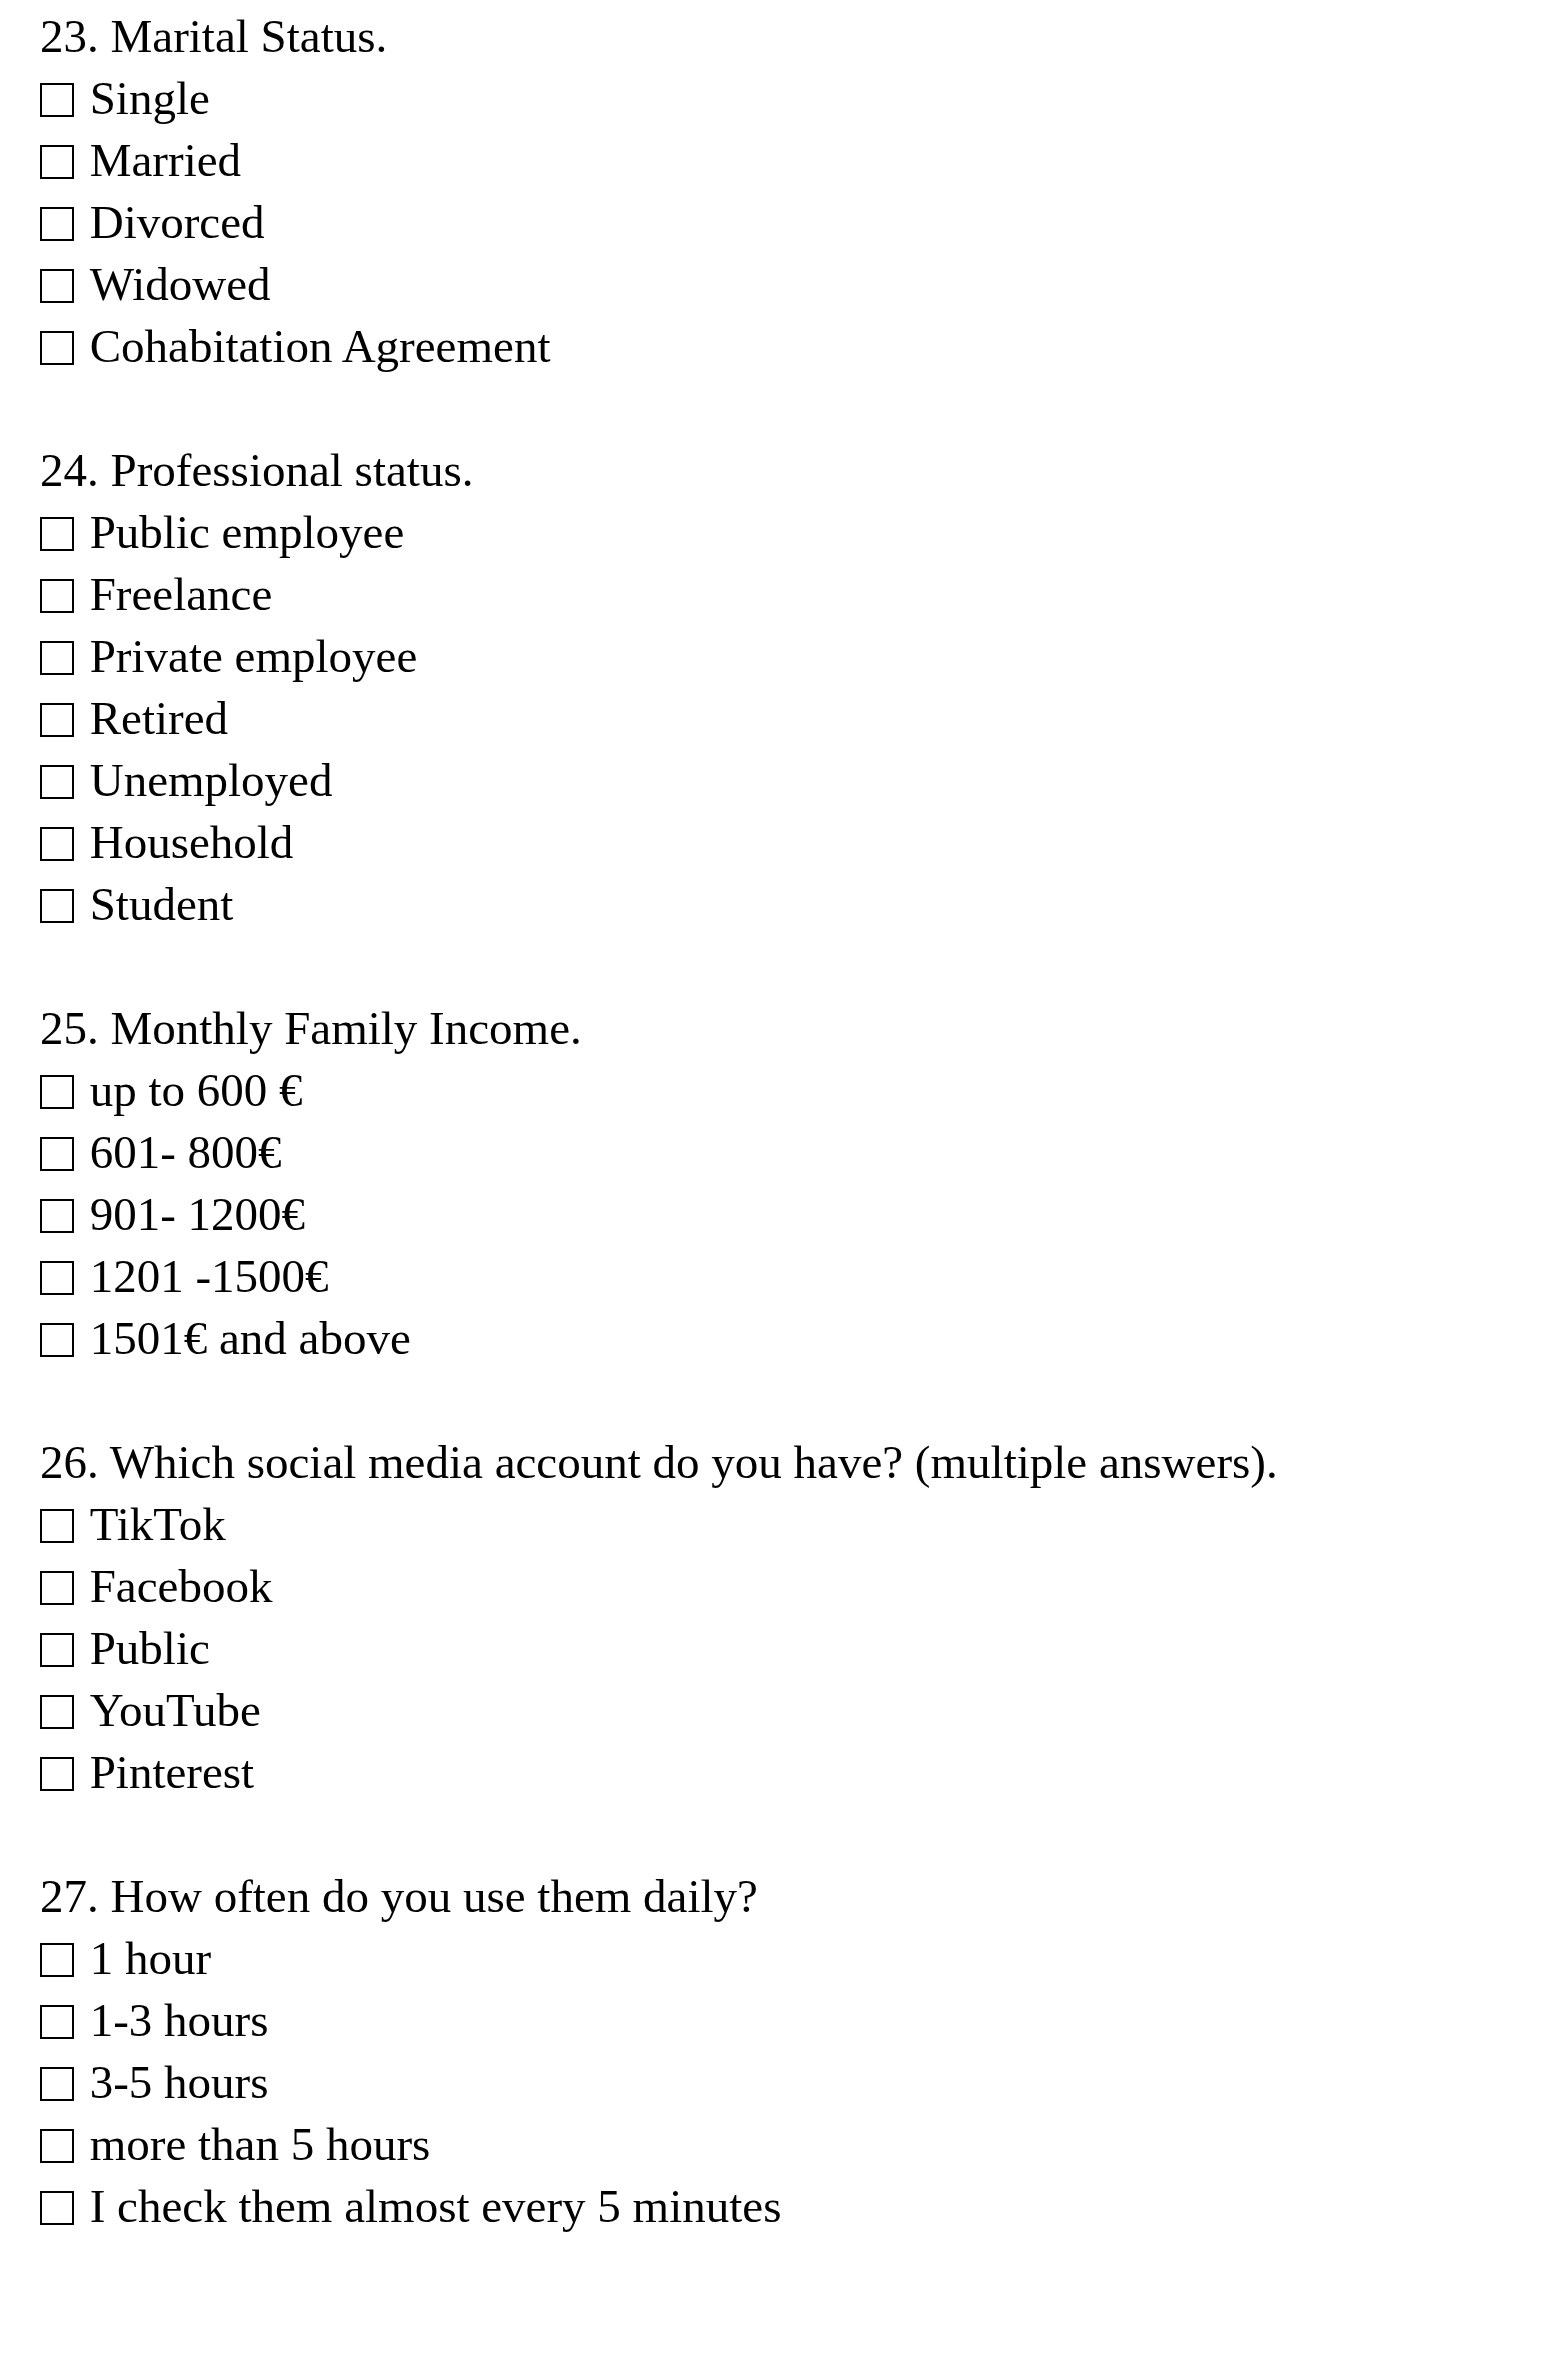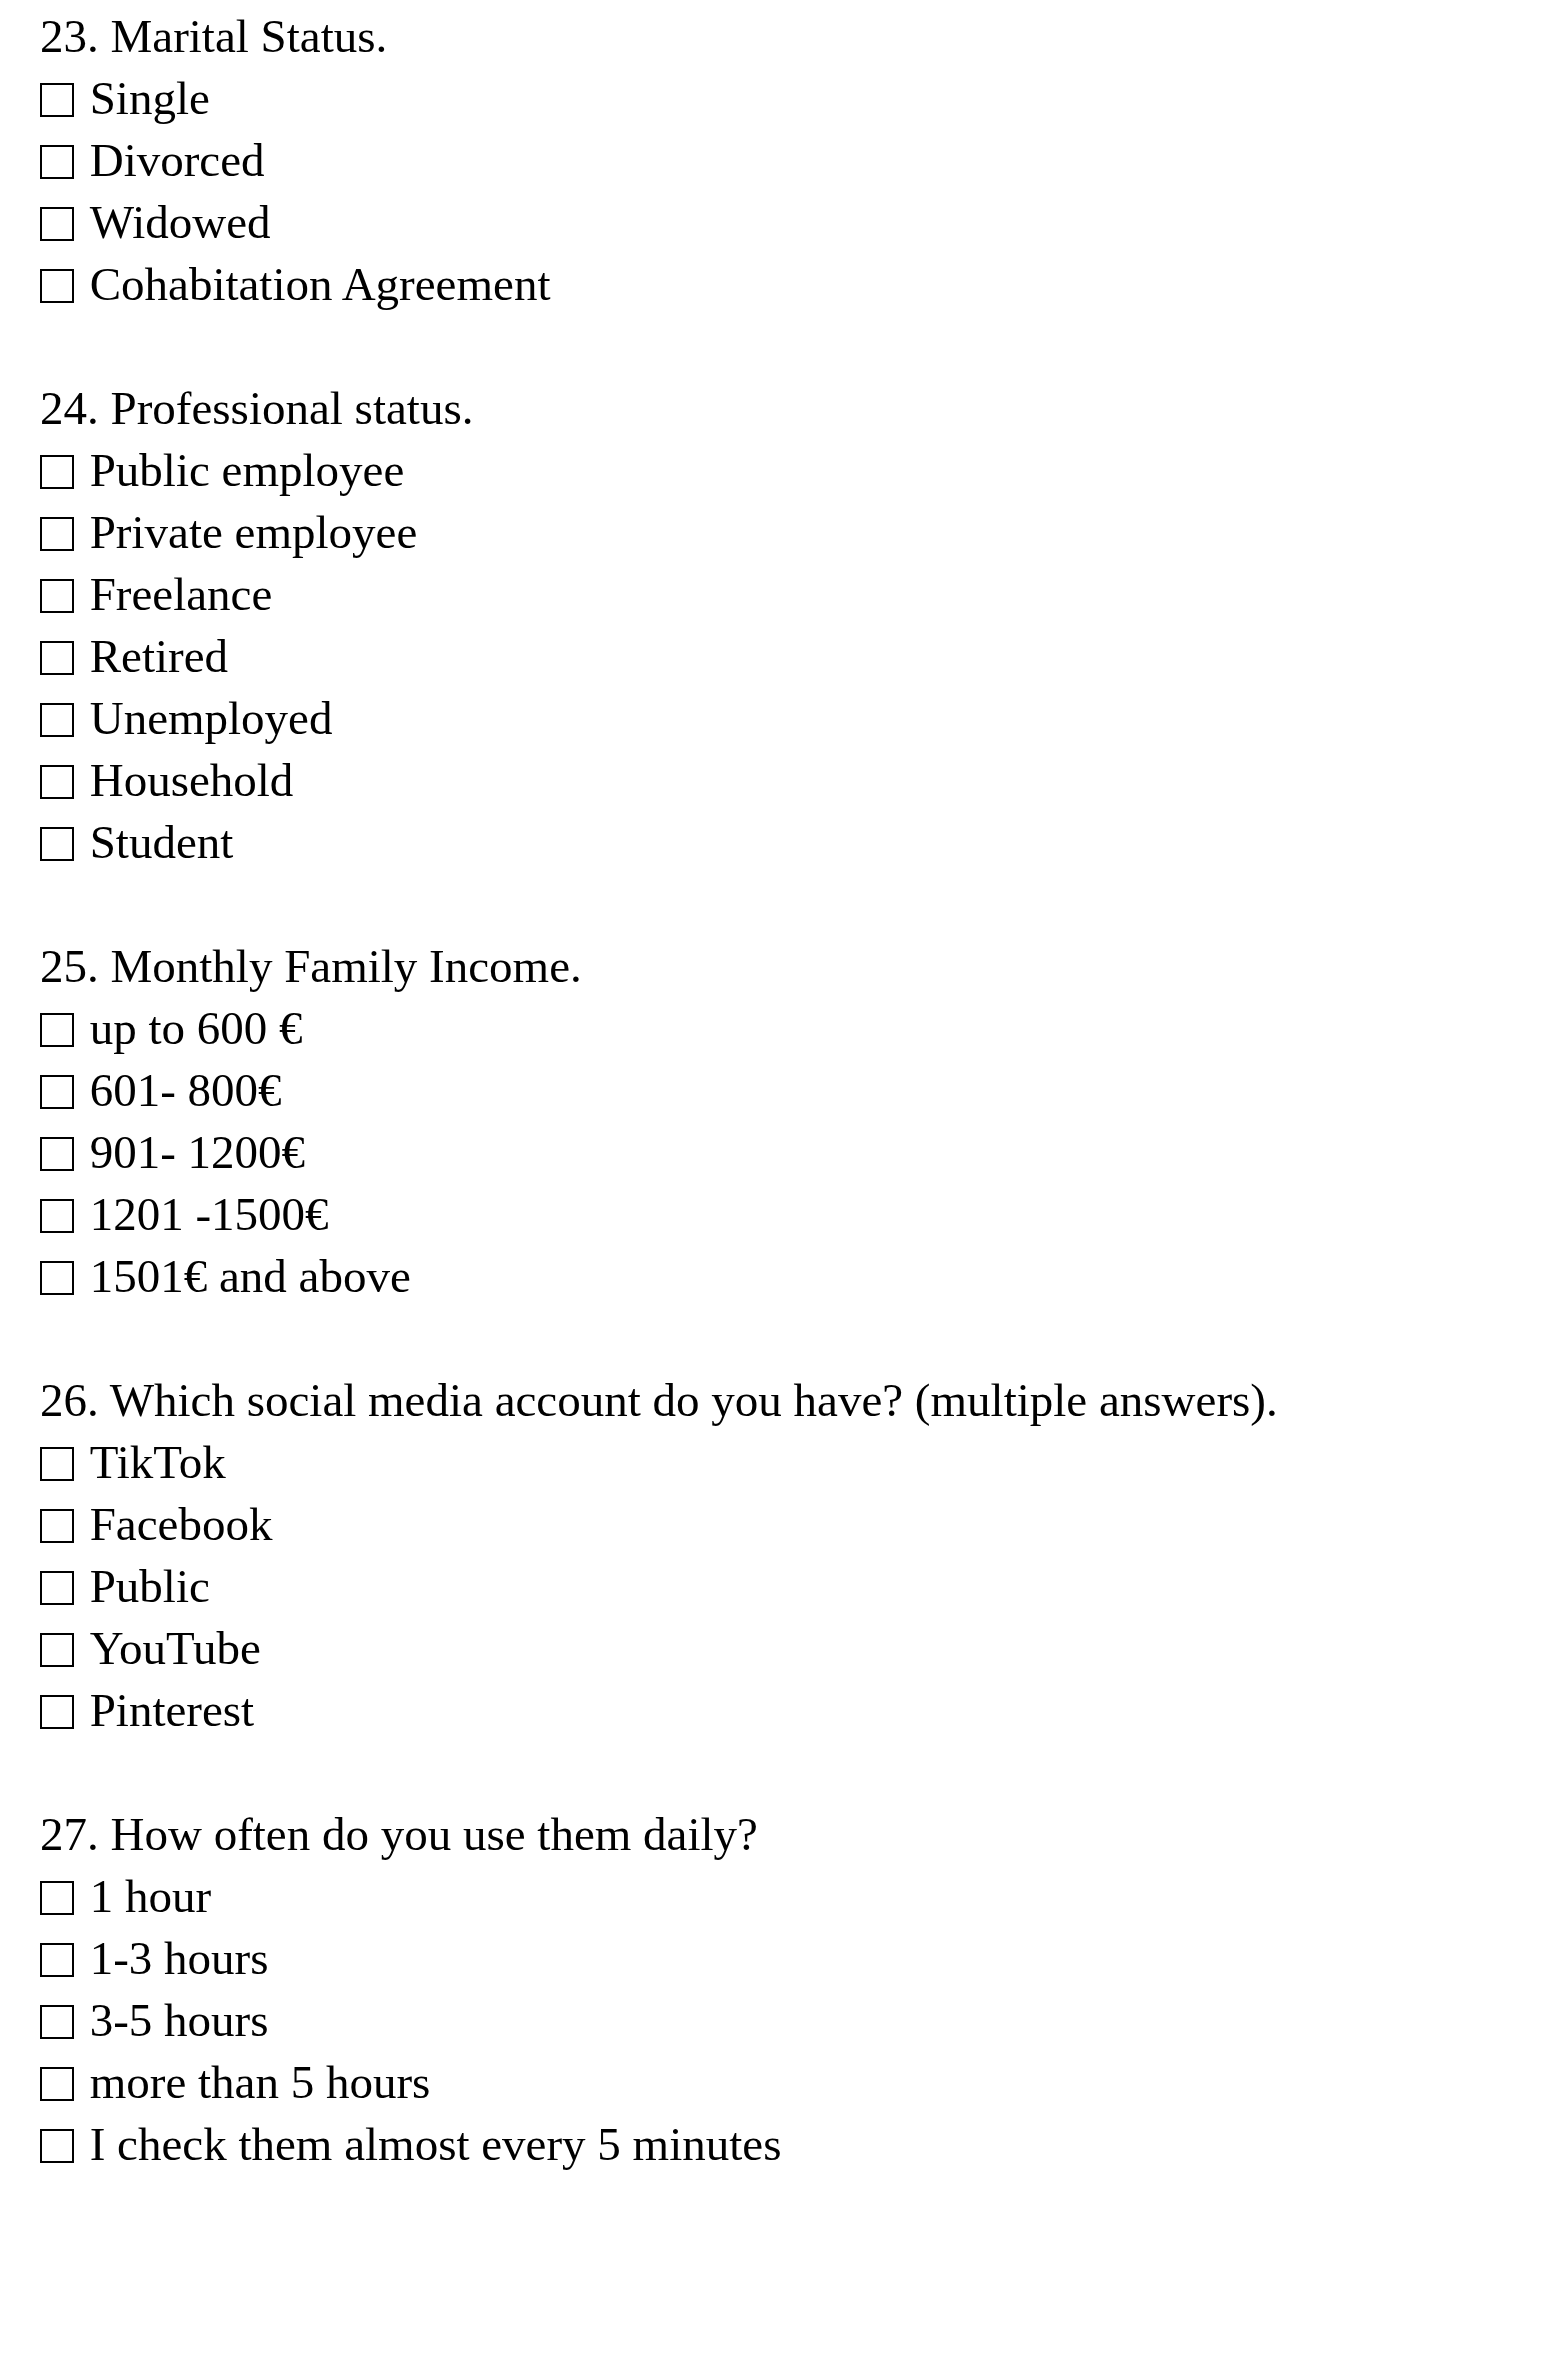--- a/index.html
+++ b/index.html
@@ -46,40 +46,43 @@
 <body>
 
 <div class="page">
 
   <section class="question">
     <div class="line">23. Marital Status.</div>
     <div class="line">
       <span class="checkbox"></span><span>Single</span>
     </div>
     <div class="line">
+      <span class="checkbox"></span><span>Married</span>
+    </div>
+    <div class="line">
       <span class="checkbox"></span><span>Divorced</span>
     </div>
     <div class="line">
       <span class="checkbox"></span><span>Widowed</span>
     </div>
     <div class="line">
       <span class="checkbox"></span><span>Cohabitation Agreement</span>
     </div>
   </section>
 
   <section class="question">
     <div class="line">24. Professional status.</div>
     <div class="line">
       <span class="checkbox"></span><span>Public employee</span>
     </div>
     <div class="line">
-      <span class="checkbox"></span><span>Private employee</span>
+      <span class="checkbox"></span><span>Freelance</span>
     </div>
     <div class="line">
-      <span class="checkbox"></span><span>Freelance</span>
+      <span class="checkbox"></span><span>Private employee</span>
     </div>
     <div class="line">
       <span class="checkbox"></span><span>Retired</span>
     </div>
     <div class="line">
       <span class="checkbox"></span><span>Unemployed</span>
     </div>
     <div class="line">
       <span class="checkbox"></span><span>Household</span>
     </div>

